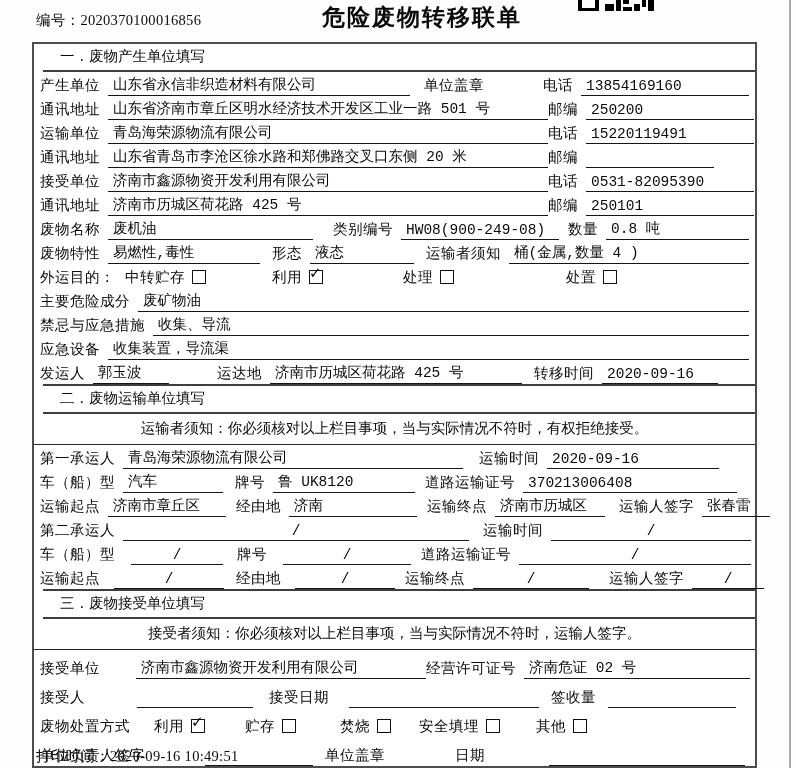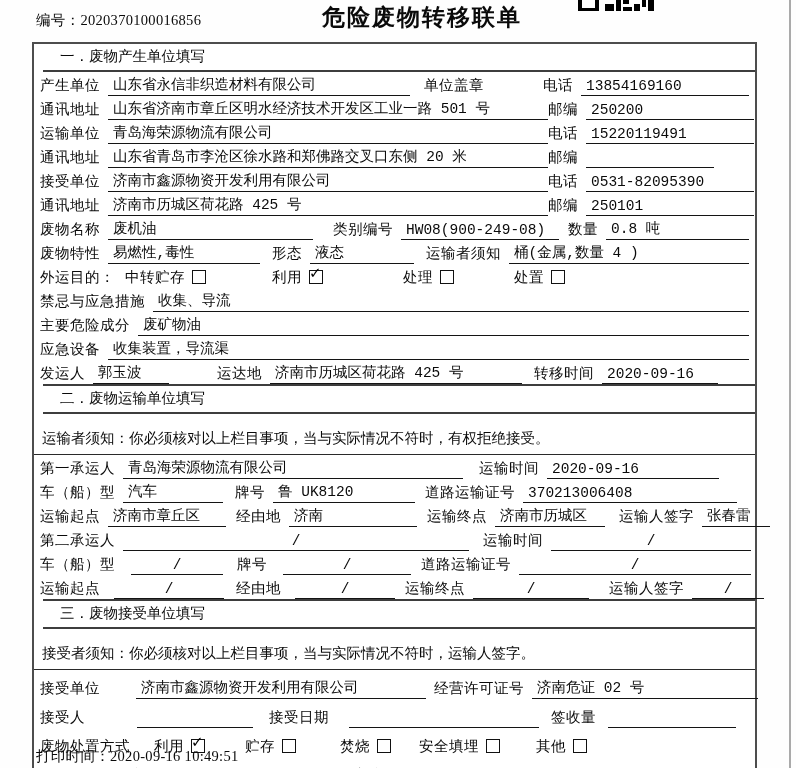--- a/index.html
+++ b/index.html
@@ -14,21 +14,21 @@
   }
   .qr { position:absolute; left:578px; top:0; }
   .scanline { position:absolute; left:789px; top:0; width:2px; height:768px; background:#aaa; }
 
   .form { position:absolute; left:32px; top:42px; width:721px; border:2px solid #4d4d4d; background:#fff; box-sizing:content-box; }
   .sec {
     font-family:"Liberation Sans","DejaVu Sans",sans-serif; font-weight:normal; font-size:14.5px;
     padding:3px 17px 4px; border-bottom:2px solid #3d3d3d;margin-left:9px;
   }
   .sec.mid { border-top:2px solid #3d3d3d; }
-  .notice { font-size:14.5px; padding:15px 8px 6px; border-bottom:1px solid #2a2a2a; }
+  .notice { font-size:14.5px; padding:5px 8px 6px; border-bottom:1px solid #2a2a2a;text-align:center; }
 
   .row { display:flex; align-items:flex-end; height:24px; padding:0 6px; font-size:14.5px; white-space:nowrap; box-sizing:border-box; }
   .row.tall { height:29px; }
   .lb { flex:none; padding-bottom:1px; letter-spacing:.5px; }
   .val { flex:none; border-bottom:1px solid #141414; margin-left:8px; padding:0 2px 1px 5px; box-sizing:border-box; min-height:16px;font-family:Liberation Mono, monospace; }
   .val.c { text-align:center; padding-left:2px; }
   .val.grow { flex:1 1 auto; }
   .sp { flex:1 1 auto; }
   .cb { flex:none; width:12px; height:12px; border:1px solid #111; margin-left:7px; margin-bottom:4px; position:relative; background:#fff; }
   .cb.checked::before {
@@ -137,32 +137,32 @@
     </div>
 
     <div class="row">
       <span class="lb">外运目的：</span>
       <span class="lb" style="margin-left:10px">中转贮存</span>
       <span class="cb"></span>
       <span class="lb" style="margin-left:66px">利用</span>
       <span class="cb checked"></span>
       <span class="lb" style="margin-left:80px">处理</span>
       <span class="cb"></span>
-      <span class="lb" style="margin-left:60px">处置</span>
-      <span class="cb"></span>
+      <span class="lb" style="margin-left:112px">处置</span>
+      <span class="cb"></span>
+    </div>
+
+    <div class="row">
+      <span class="lb">主要危险成分</span>
+      <span class="val grow">废矿物油</span>
     </div>
 
     <div class="row">
       <span class="lb">禁忌与应急措施</span>
       <span class="val grow">收集、导流</span>
-    </div>
-
-    <div class="row">
-      <span class="lb">主要危险成分</span>
-      <span class="val grow">废矿物油</span>
     </div>
 
     <div class="row">
       <span class="lb">应急设备</span>
       <span class="val grow">收集装置，导流渠</span>
     </div>
 
     <div class="row">
       <span class="lb">发运人</span>
       <span class="val" style="width:76px">郭玉波</span>
@@ -228,21 +228,21 @@
       <span class="lb" style="margin-left:20px">运输人签字</span>
       <span class="val c" style="width:72px">/</span>
     </div>
 
     <div class="sec mid">三．废物接受单位填写</div>
     <div class="notice">接受者须知：你必须核对以上栏目事项，当与实际情况不符时，运输人签字。</div>
 
     <div class="row tall">
       <span class="lb">接受单位</span>
       <span class="val" style="width:290px;margin-left:36px">济南市鑫源物资开发利用有限公司</span>
-      <span class="lb" style="margin-left:8px">经营许可证号</span>
+      <span class="lb" style="">经营许可证号</span>
       <span class="val" style="width:226px">济南危证 02 号</span>
     </div>
 
     <div class="row tall">
       <span class="lb">接受人</span>
       <span class="val" style="width:116px;margin-left:52px"></span>
       <span class="lb" style="margin-left:16px">接受日期</span>
       <span class="val" style="width:190px;margin-left:20px"></span>
       <span class="lb" style="margin-left:12px">签收量</span>
       <span class="val" style="width:128px;margin-left:12px"></span>

